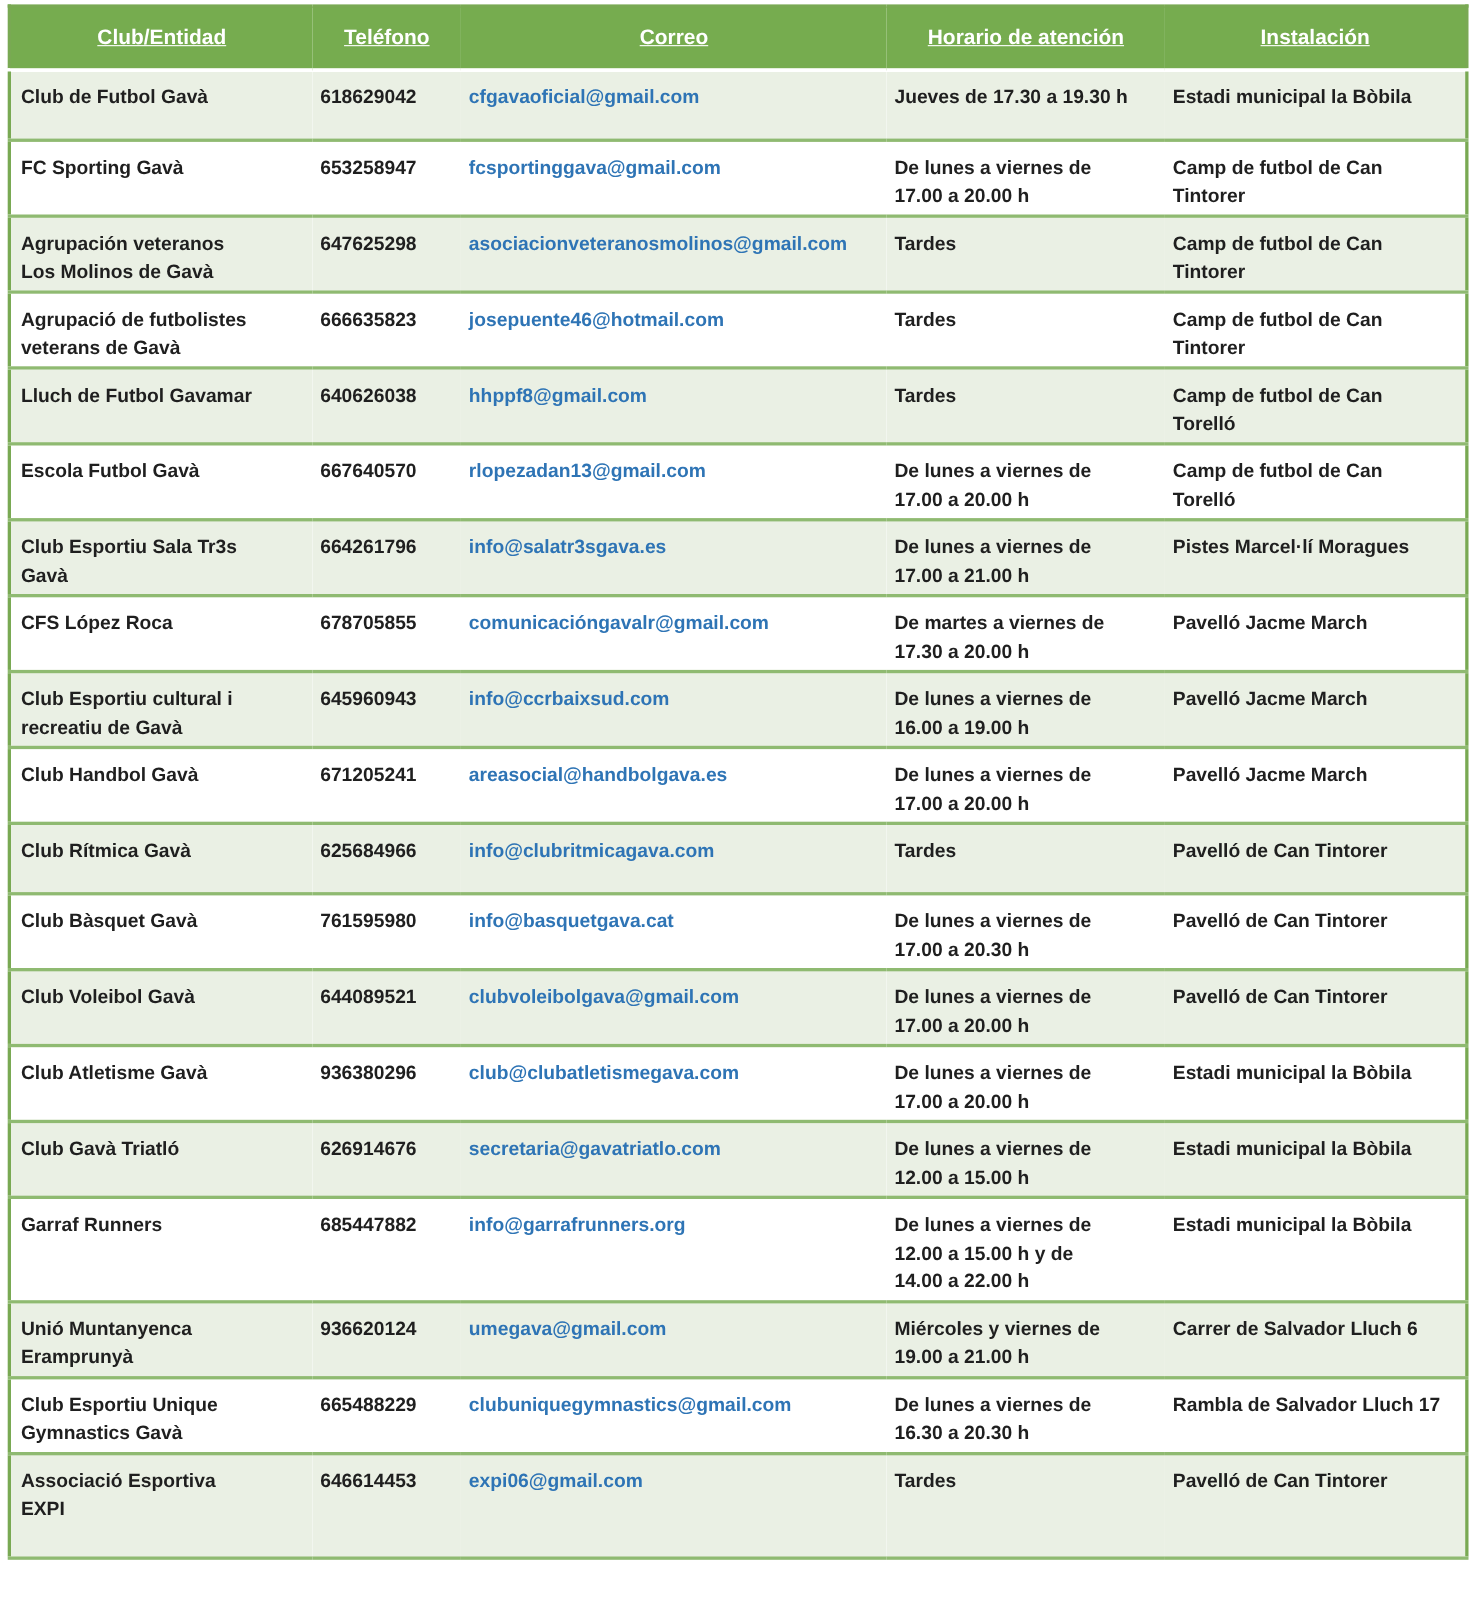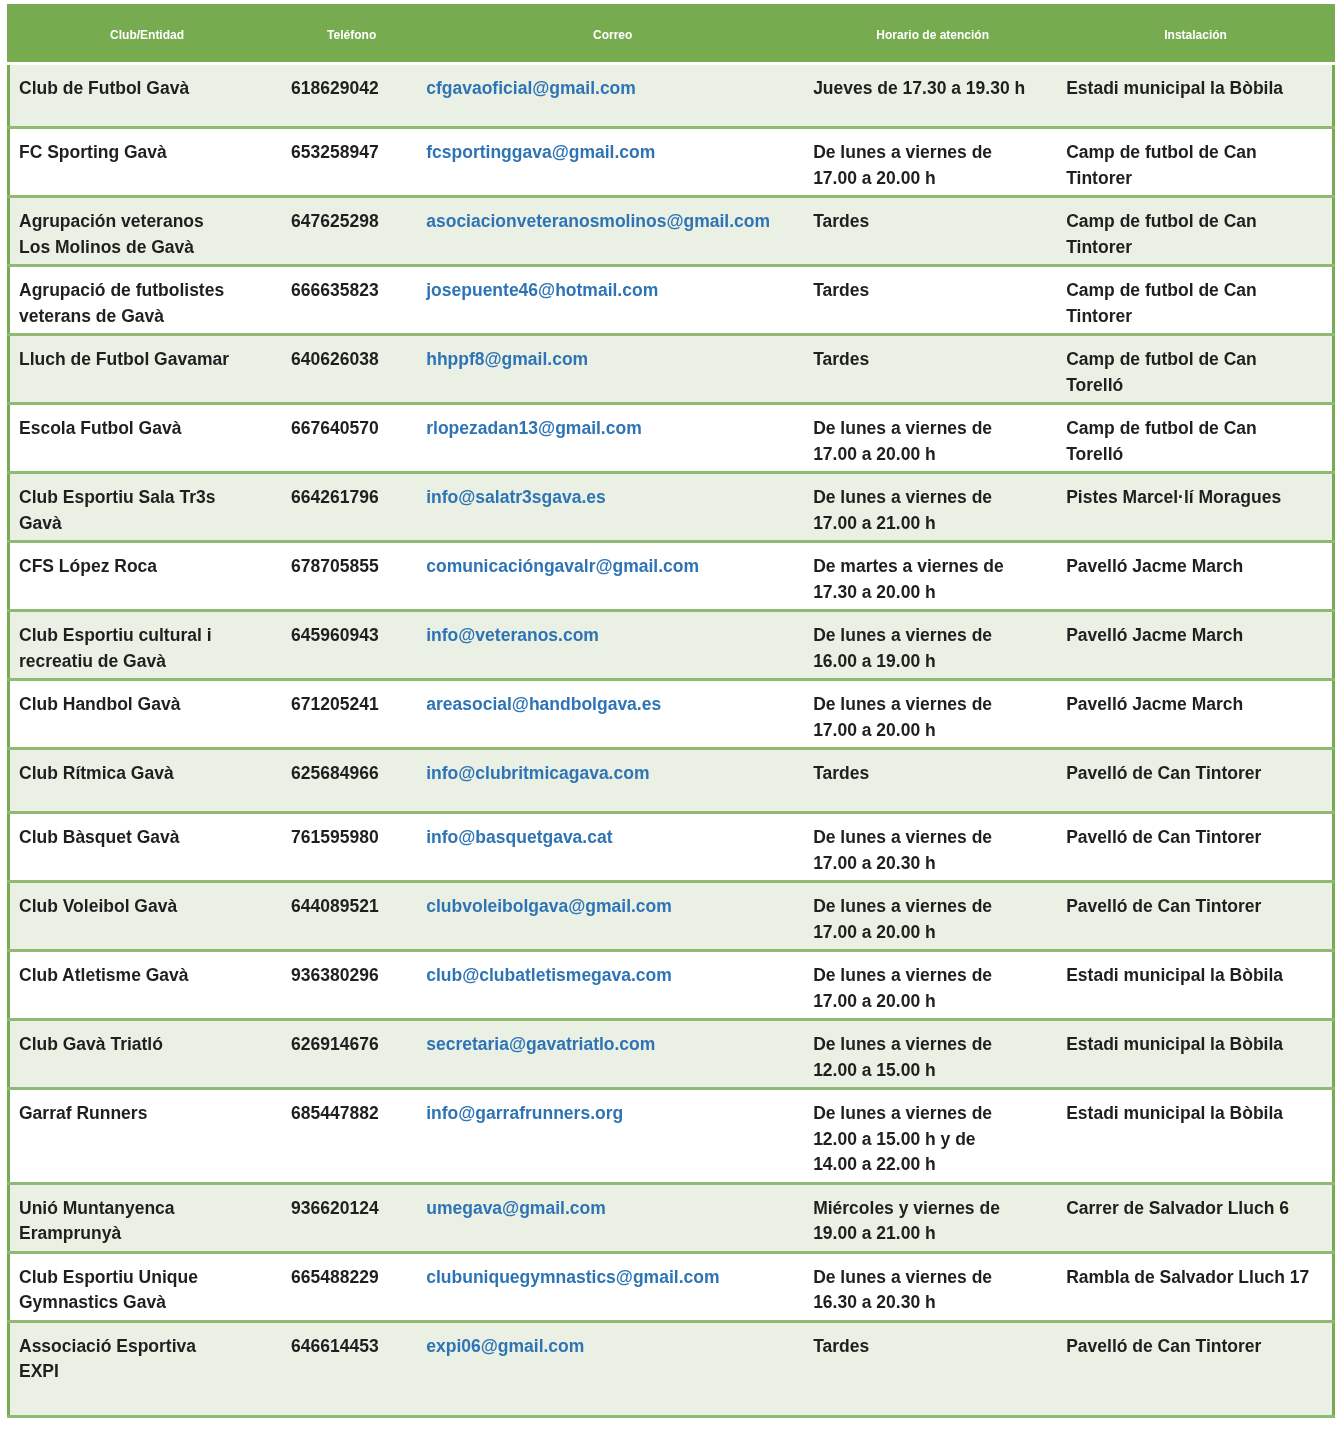--- a/index.html
+++ b/index.html
@@ -17,27 +17,28 @@
   }
   col.w-club     { width: 20.8%; }
   col.w-phone    { width: 10.2%; }
   col.w-email    { width: 29.2%; }
   col.w-hours    { width: 19.1%; }
   col.w-facility { width: 20.7%; }
 
   thead th {
     background: #76ac4f;
     color: #ffffff;
-    font-size: 12px;
+    font-size: 19px;
     font-weight: bold;
     height: 58px;
     text-align: center;
     vertical-align: middle;
     border-bottom: 3px solid #ffffff;
     padding: 0 4px;
+    text-decoration: underline;
   }
   tbody td {
     border-bottom: 3px solid #8fba71;
     vertical-align: top;
     font-size: 17.5px;
     font-weight: bold;
     color: #1f1f1f;
     line-height: 25.5px;
     padding: 11px 6px 4px 7px;
     height: 64px;
@@ -142,21 +143,21 @@
     <td class="c-phone">678705855</td>
     <td class="c-email"><a class="email-link">comunicacióngavalr@gmail.com</a></td>
     <td class="c-hours">De martes a viernes de
 17.30 a 20.00 h</td>
     <td class="c-facility">Pavelló Jacme March</td>
   </tr>
       <tr>
     <td class="c-club">Club Esportiu cultural i
 recreatiu de Gavà</td>
     <td class="c-phone">645960943</td>
-    <td class="c-email"><a class="email-link">info@veteranos.com</a></td>
+    <td class="c-email"><a class="email-link">info@ccrbaixsud.com</a></td>
     <td class="c-hours">De lunes a viernes de
 16.00 a 19.00 h</td>
     <td class="c-facility">Pavelló Jacme March</td>
   </tr>
       <tr>
     <td class="c-club">Club Handbol Gavà</td>
     <td class="c-phone">671205241</td>
     <td class="c-email"><a class="email-link">areasocial@handbolgava.es</a></td>
     <td class="c-hours">De lunes a viernes de
 17.00 a 20.00 h</td>

